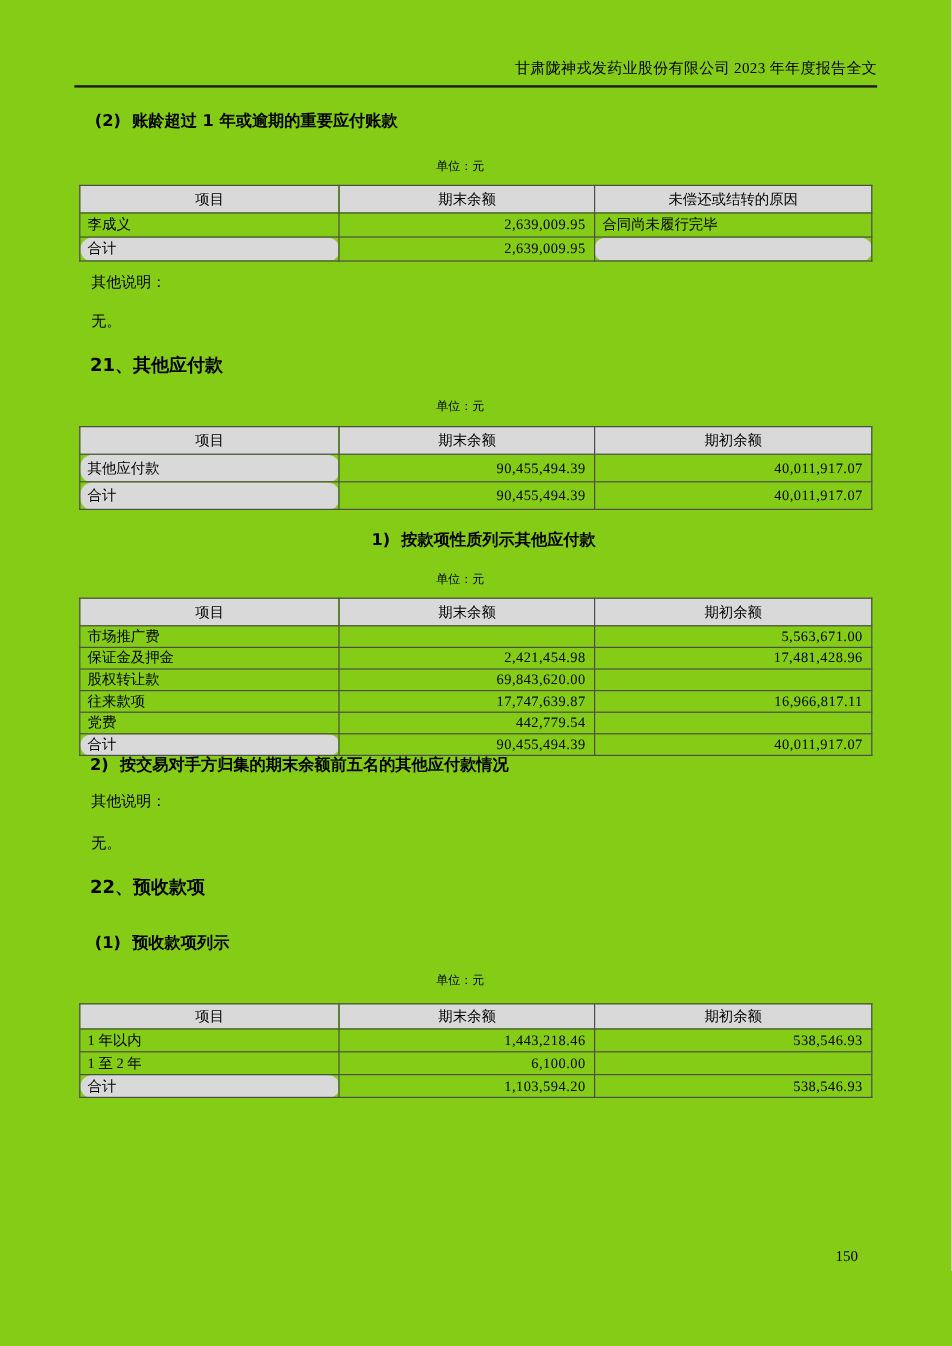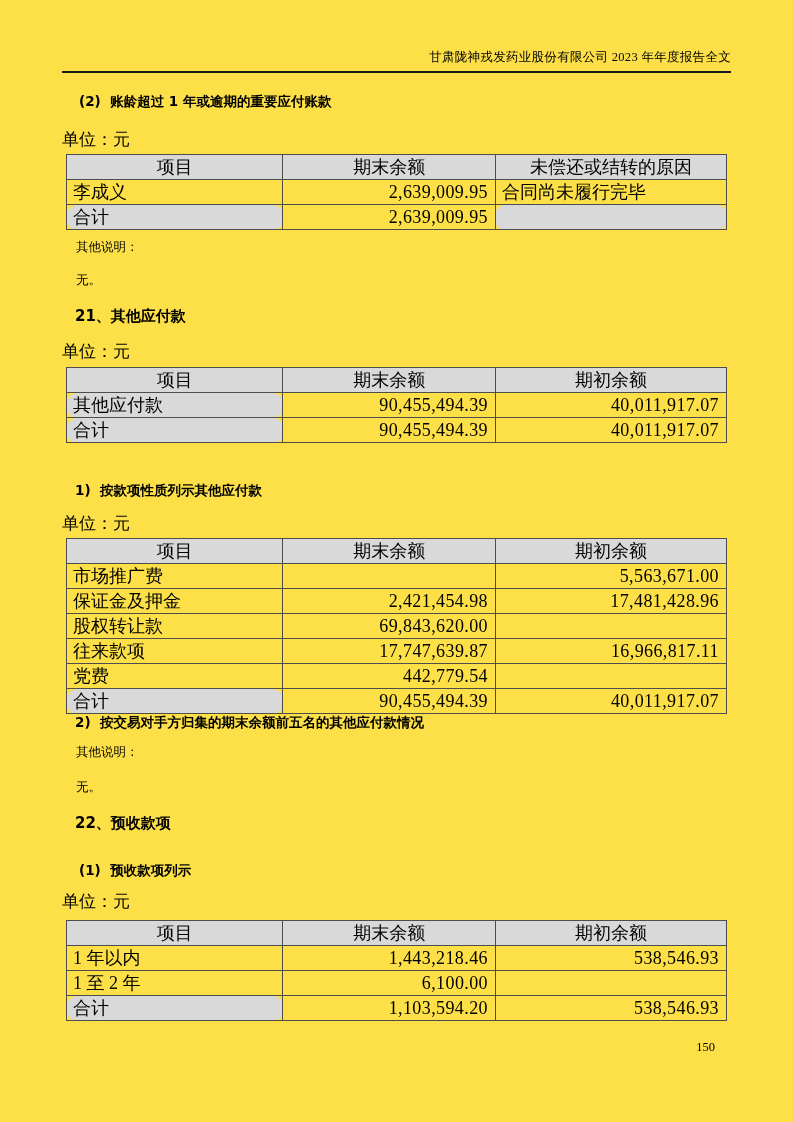--- a/index.html
+++ b/index.html
@@ -1,20 +1,20 @@
 <!DOCTYPE html>
 <html><head>
 <meta charset="utf-8">
 <style>
   html, body { margin:0; padding:0; background:#e8e8e8; }
   .page {
     position:relative;
     width:793px; height:1122px;
     margin:0 auto;
-    background:#fde047;
+    background:#84cc16;
     box-sizing:border-box;
     padding-top:50px;
     font-family:"Liberation Serif","DejaVu Serif",serif;
     color:#000;
     overflow:hidden;
   }
   .marg { margin-left:62px; margin-right:62px; }
 
   .header-title {
     text-align:right;
@@ -38,30 +38,30 @@
     white-space:pre-wrap;
   }
   .h-sub.numbered { padding-left:13px; }
 
   .body-text {
     margin:0 62px; padding-left:14px;
     font-size:12.5px; line-height:14px;
   }
   .unit {
     margin:0 62px; padding-right:26px;
-    text-align:left;
-    font-size:17px; line-height:14px;
+    text-align:center;
+    font-size:10px; line-height:14px;
   }
 
   table.rpt {
     border-collapse:collapse;
     table-layout:fixed;
     width:661px;
     margin-left:66px;
-    font-size:18px;
+    font-size:12px;
   }
   table.rpt th, table.rpt td {
     border:1px solid #4d4d4d;
     overflow:hidden;
     white-space:nowrap;
     padding:0;
     vertical-align:middle;
   }
   table.rpt th {
     background:#d9d9d9;
@@ -80,21 +80,21 @@
   .page-num {
     position:absolute;
     top:1040px; right:78px;
     font-size:12.5px; line-height:14px;
   }
 
   .mt7  { margin-top:7px; }  .mt8  { margin-top:8px; }  .mt10 { margin-top:10px; }
   .mt11 { margin-top:11px; } .mt15 { margin-top:15px; } .mt17 { margin-top:17px; }
   .mt18 { margin-top:18px; } .mt19 { margin-top:19px; } .mt20 { margin-top:20px; }
   .mt21 { margin-top:21px; } .mt24 { margin-top:24px; } .mt25 { }
-  .mt29 { margin-top:39px; } .mt30 { margin-top:30px; }
+  .mt29 { margin-top:17px;text-align:center; } .mt30 { margin-top:30px; }
 </style>
 </head>
 <body>
 
 <div class="page">
 
   <div class="marg">
     <div class="header-title">甘肃陇神戎发药业股份有限公司 2023 年年度报告全文</div>
     <div class="header-rule"></div>
   </div>

